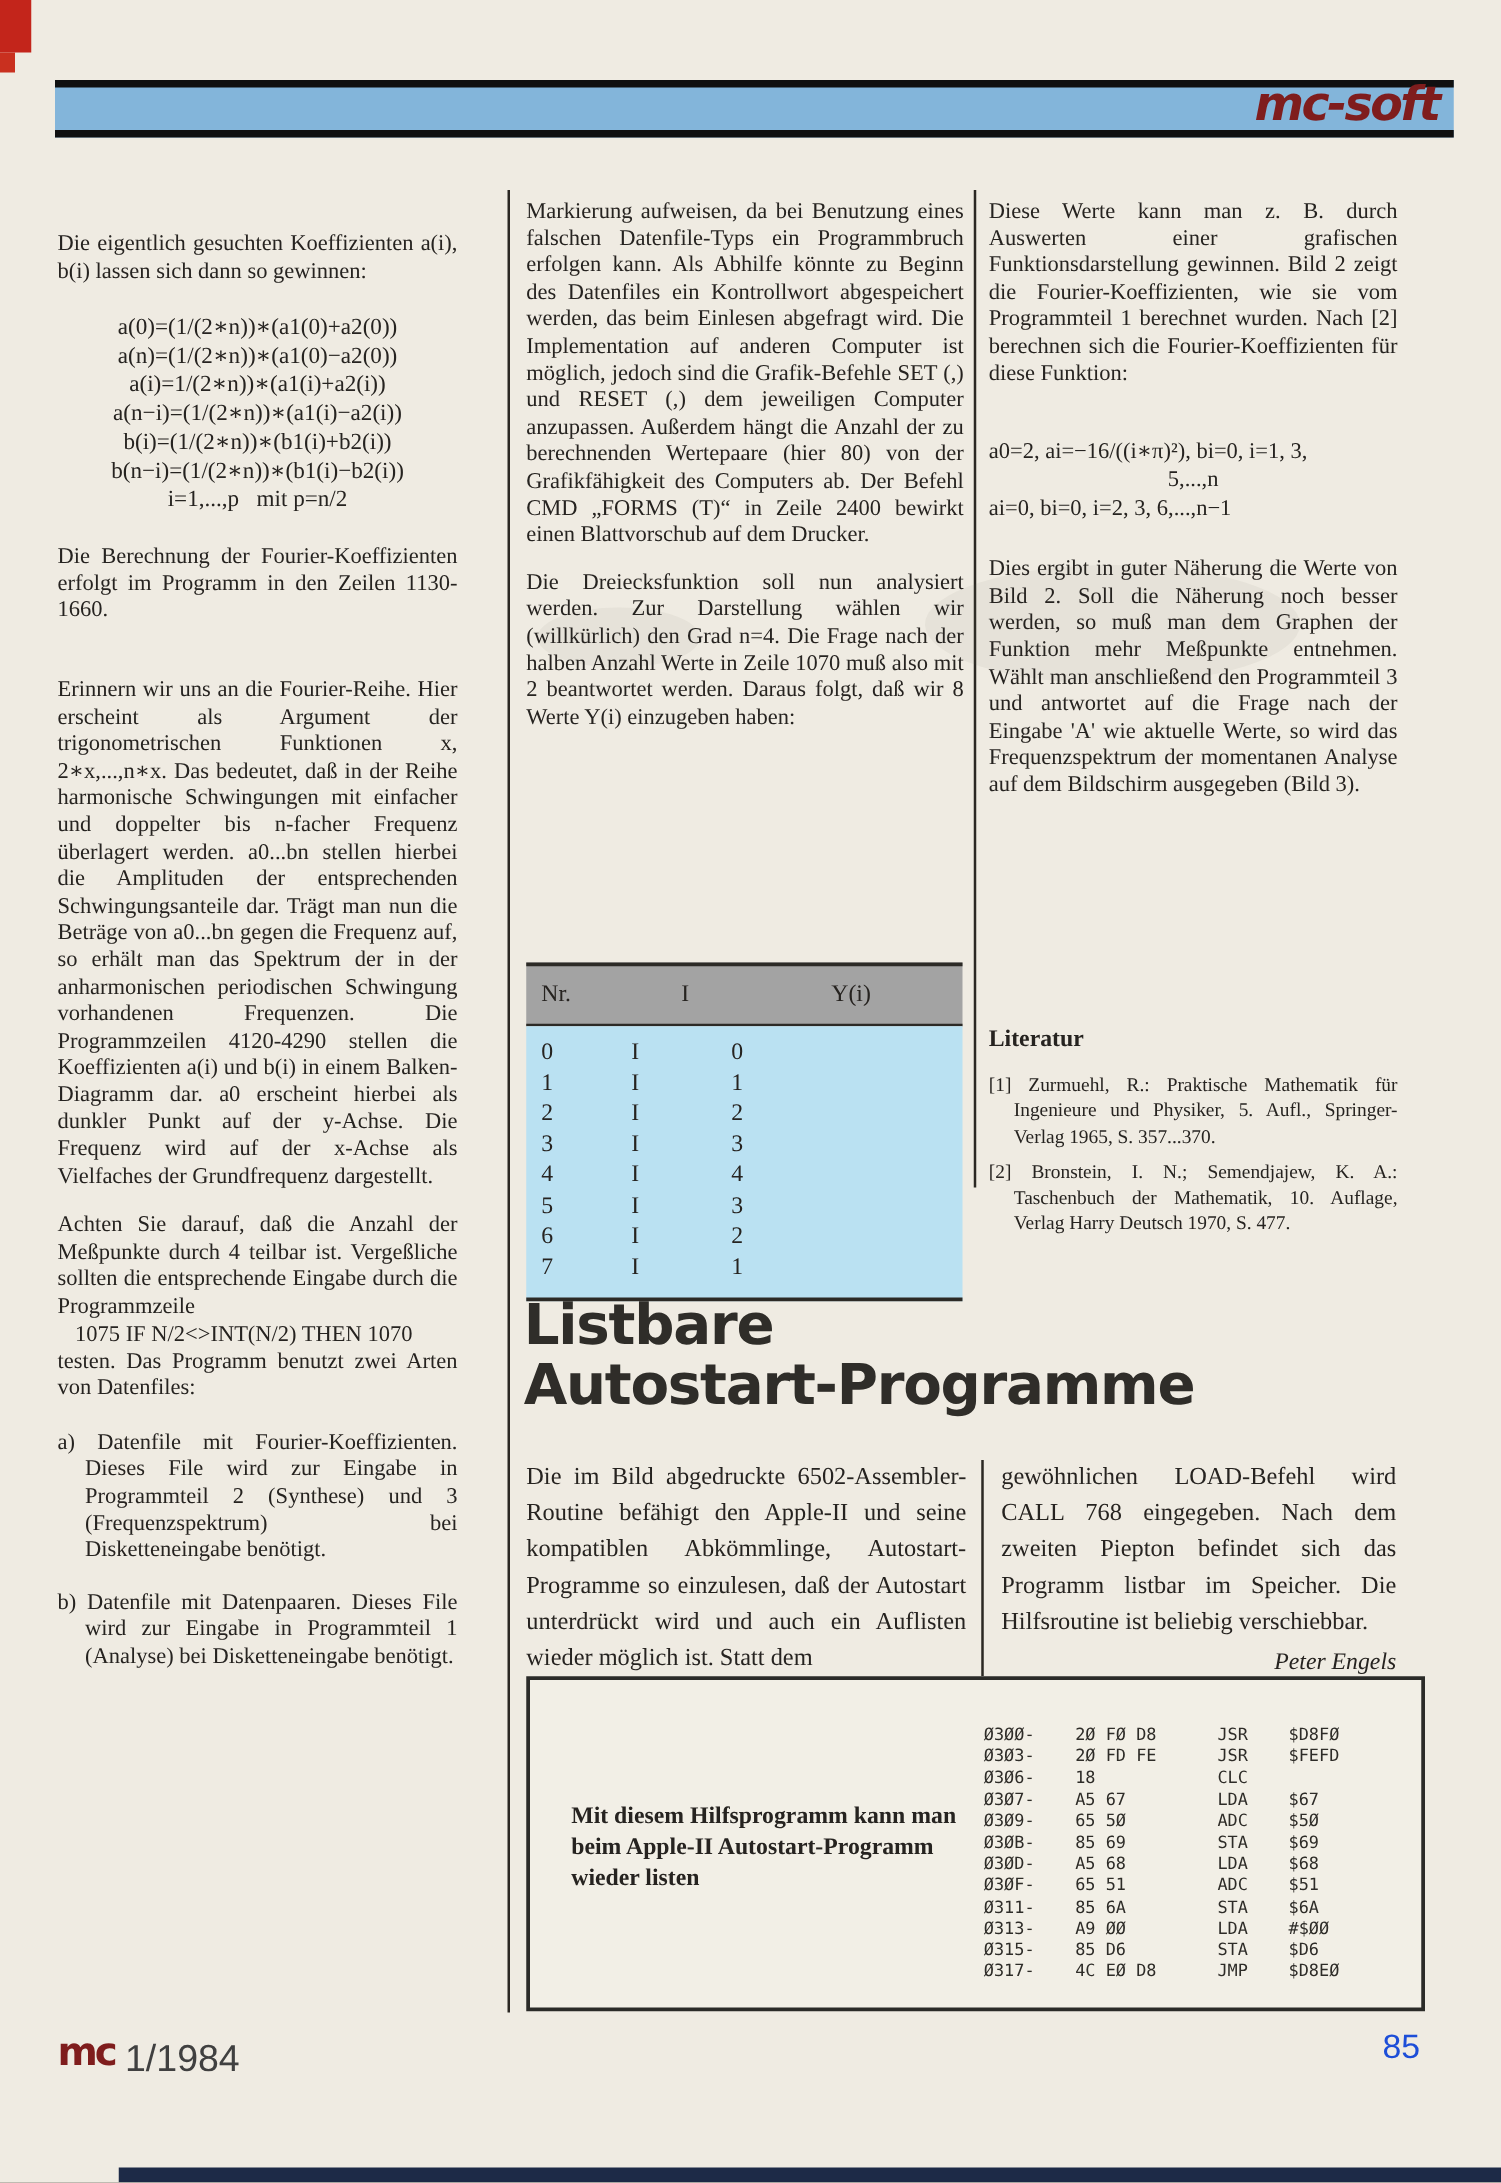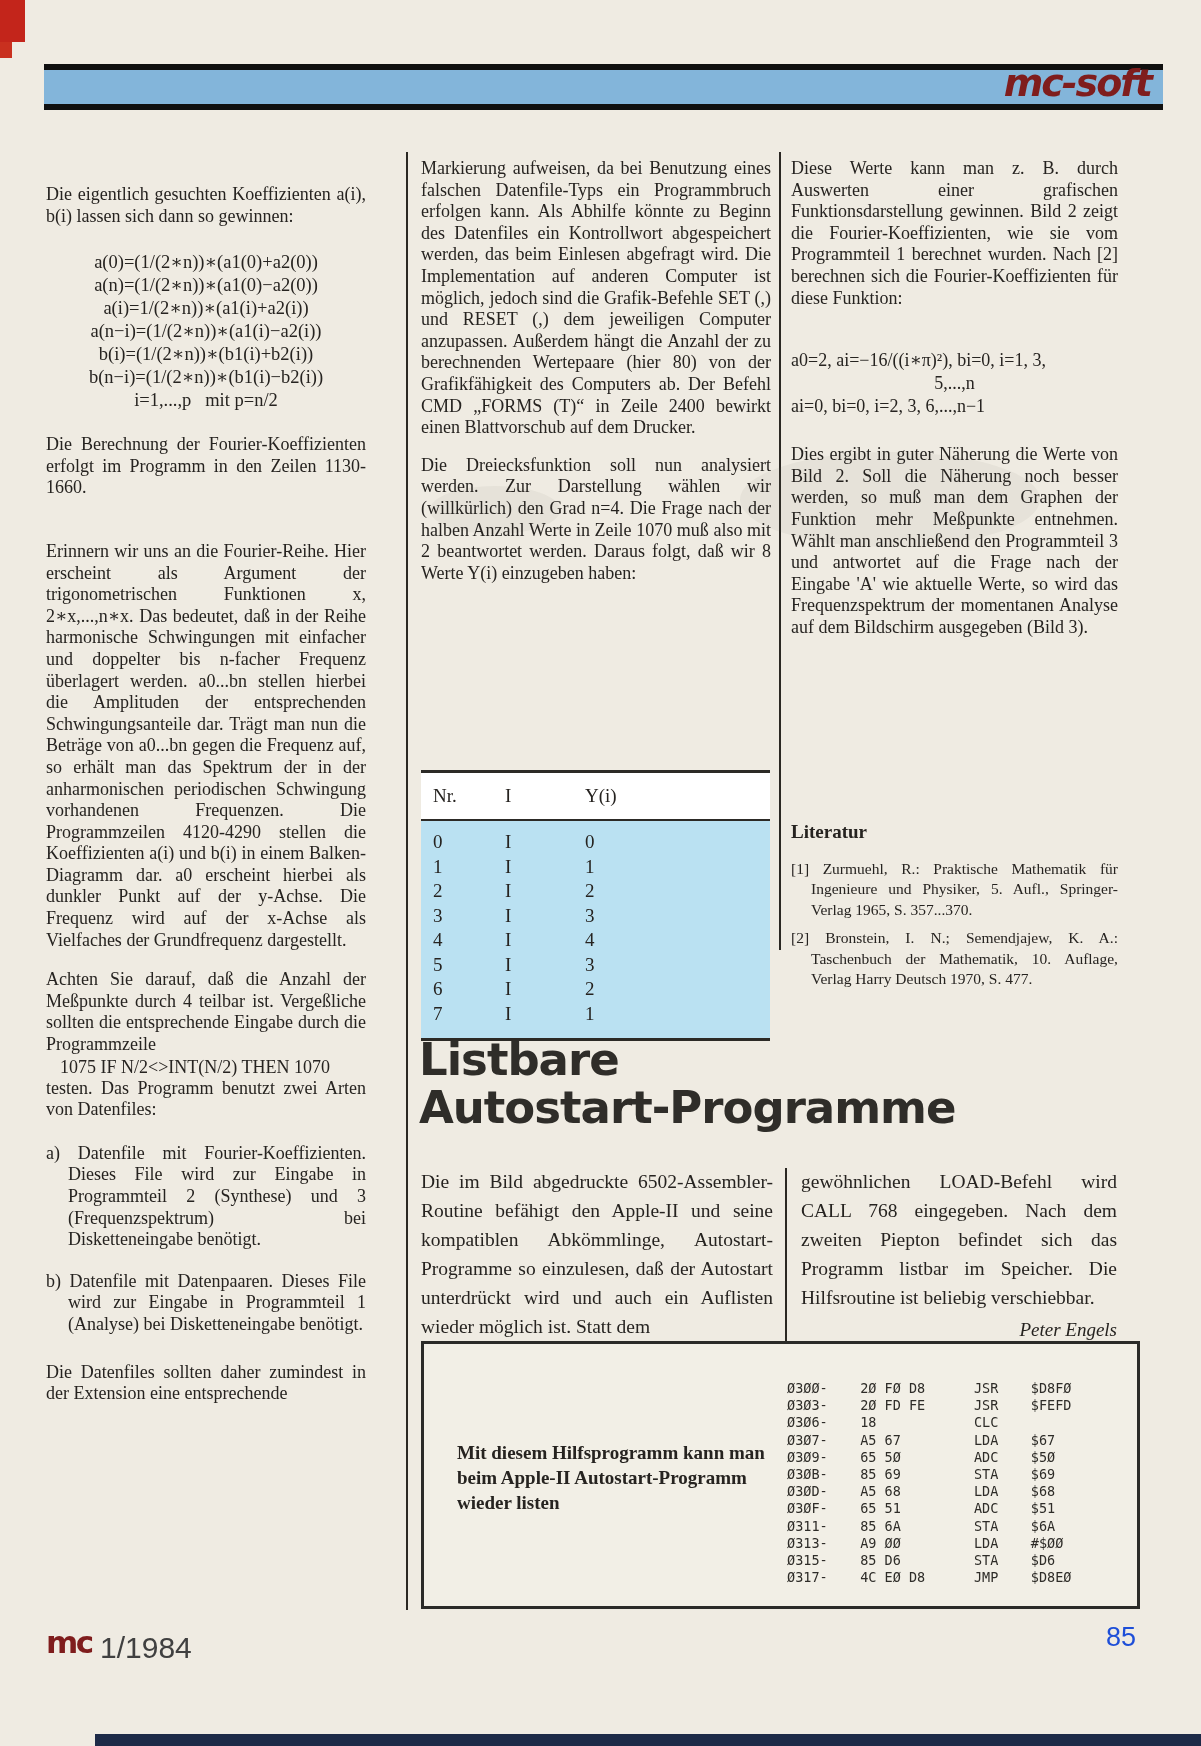--- a/index.html
+++ b/index.html
@@ -30,22 +30,22 @@
   .bt{font-size:18px;line-height:21.6px;text-align:justify;margin:0;}
   .formula{font-size:18.5px;line-height:23px;text-align:center;white-space:pre-line;}
   .f1{font-size:19px;line-height:27px;}
   .subhead{font-weight:bold;font-size:19px;line-height:27px;margin:0;white-space:pre-line;}
   .codeline{font-size:18px;line-height:22px;padding-left:14px;}
   .hang{padding-left:22px;text-indent:-22px;}
   .mt16{margin-top:16px;}.mt18{margin-top:18px;}.mt20{margin-top:20px;}.mt22{margin-top:22px;}
   .mt24{margin-top:24px;}.mt26{margin-top:26px;}.mt38{margin-top:38px;}.mt42{margin-top:42px;}
   
   .datatable{position:absolute;left:421px;top:770px;width:349px;}
-  .t-head{background:#ffffff;height:46px;display:flex;align-items:center;
-          border-top:3px solid #2c2a26;border-bottom:2px solid #2c2a26;font-size:19px;}
+  .t-head{background:#a3a3a3;height:46px;display:flex;align-items:center;
+          border-top:3px solid #2c2a26;border-bottom:2px solid #2c2a26;font-size:19px;gap:40px;}
   .t-body{background:#bae1f2;padding:9px 0 12px;border-bottom:3px solid #2c2a26;}
   .t-row{display:flex;font-size:19px;line-height:24.5px;}
   .tc1{width:72px;padding-left:12px;}
   .tc2{width:80px;}
   .tc3{flex:1;}
   
   .headline{position:absolute;left:419px;top:1036px;margin:0;white-space:pre-line;
           font-family:"DejaVu Sans","Liberation Sans",sans-serif;font-weight:bold;
           font-size:45px;line-height:48px;letter-spacing:-1px;color:#2f2d29;}
   
@@ -104,21 +104,20 @@
 b(i)=(1/(2∗n))∗(b1(i)+b2(i))
 b(n−i)=(1/(2∗n))∗(b1(i)−b2(i))
 i=1,...,p&nbsp;&nbsp;&nbsp;mit p=n/2</div>
     <p class="bt mt22">Die Berechnung der Fourier-Koeffizienten erfolgt im Programm in den Zeilen 1130-1660.</p>
     <p class="bt mt42">Erinnern wir uns an die Fourier-Reihe. Hier erscheint als Argument der trigonometrischen Funktionen x, 2∗x,...,n∗x. Das bedeutet, daß in der Reihe harmonische Schwingungen mit einfacher und doppelter bis n-facher Frequenz überlagert werden. a0...bn stellen hierbei die Amplituden der entsprechenden Schwingungsanteile dar. Trägt man nun die Beträge von a0...bn gegen die Frequenz auf, so erhält man das Spektrum der in der anharmonischen periodischen Schwingung vorhandenen Frequenzen. Die Programmzeilen 4120-4290 stellen die Koeffizienten a(i) und b(i) in einem Balken-Diagramm dar. a0 erscheint hierbei als dunkler Punkt auf der y-Achse. Die Frequenz wird auf der x-Achse als Vielfaches der Grundfrequenz dargestellt.</p>
     <p class="bt mt18">Achten Sie darauf, daß die Anzahl der Meßpunkte durch 4 teilbar ist. Vergeßliche sollten die entsprechende Eingabe durch die Programmzeile</p>
     <div class="codeline">1075 IF N/2&lt;&gt;INT(N/2) THEN 1070</div>
     <p class="bt">testen. Das Programm benutzt zwei Arten von Datenfiles:</p>
     <p class="bt hang mt22">a) Datenfile mit Fourier-Koeffizienten. Dieses File wird zur Eingabe in Programmteil 2 (Synthese) und 3 (Frequenzspektrum) bei Disketteneingabe benötigt.</p>
     <p class="bt hang mt20">b) Datenfile mit Datenpaaren. Dieses File wird zur Eingabe in Programmteil 1 (Analyse) bei Disketteneingabe benötigt.</p>
-    <p class="bt mt26">Die Datenfiles sollten daher zumindest in der Extension eine entsprechende</p>
   </section>
 
   <section class="col" id="col-mid">
     <p class="bt">Markierung aufweisen, da bei Benutzung eines falschen Datenfile-Typs ein Programmbruch erfolgen kann. Als Abhilfe könnte zu Beginn des Datenfiles ein Kontrollwort abgespeichert werden, das beim Einlesen abgefragt wird. Die Implementation auf anderen Computer ist möglich, jedoch sind die Grafik-Befehle SET (,) und RESET (,) dem jeweiligen Computer anzupassen. Außerdem hängt die Anzahl der zu berechnenden Wertepaare (hier 80) von der Grafikfähigkeit des Computers ab. Der Befehl CMD „FORMS (T)“ in Zeile 2400 bewirkt einen Blattvorschub auf dem Drucker.</p>
     <p class="bt mt16">Die Dreiecksfunktion soll nun analysiert werden. Zur Darstellung wählen wir (willkürlich) den Grad n=4. Die Frage nach der halben Anzahl Werte in Zeile 1070 muß also mit 2 beantwortet werden. Daraus folgt, daß wir 8 Werte Y(i) einzugeben haben:</p>
   </section>
 
   <div class="datatable">
     <div class="t-head">
       <span class="tc1">Nr.</span>

